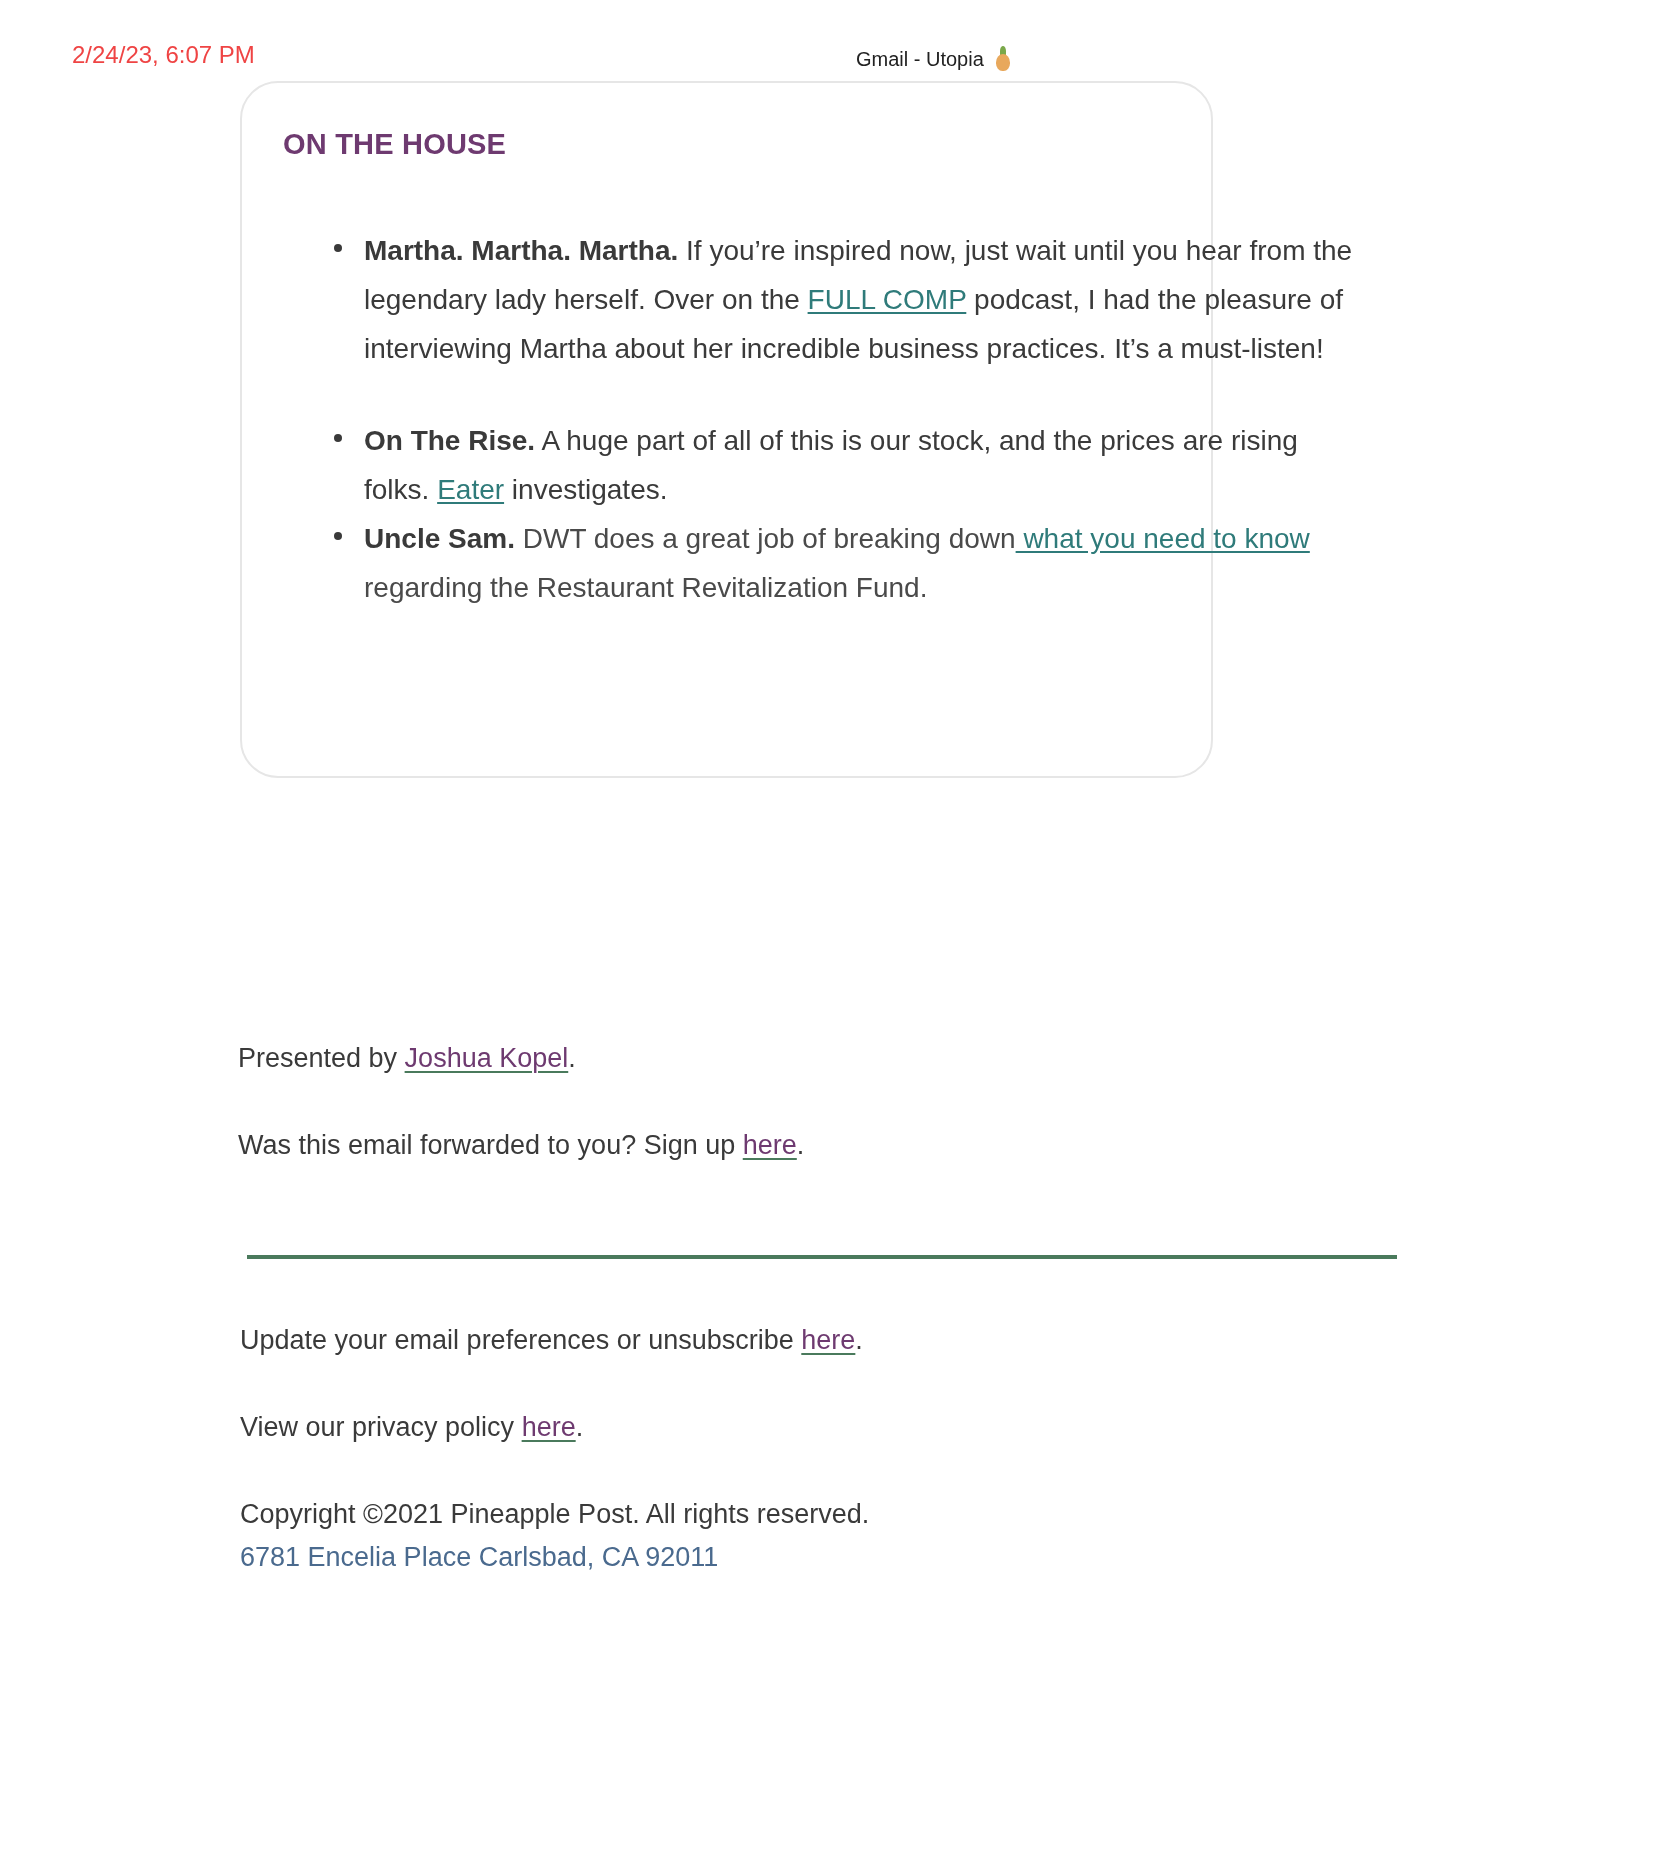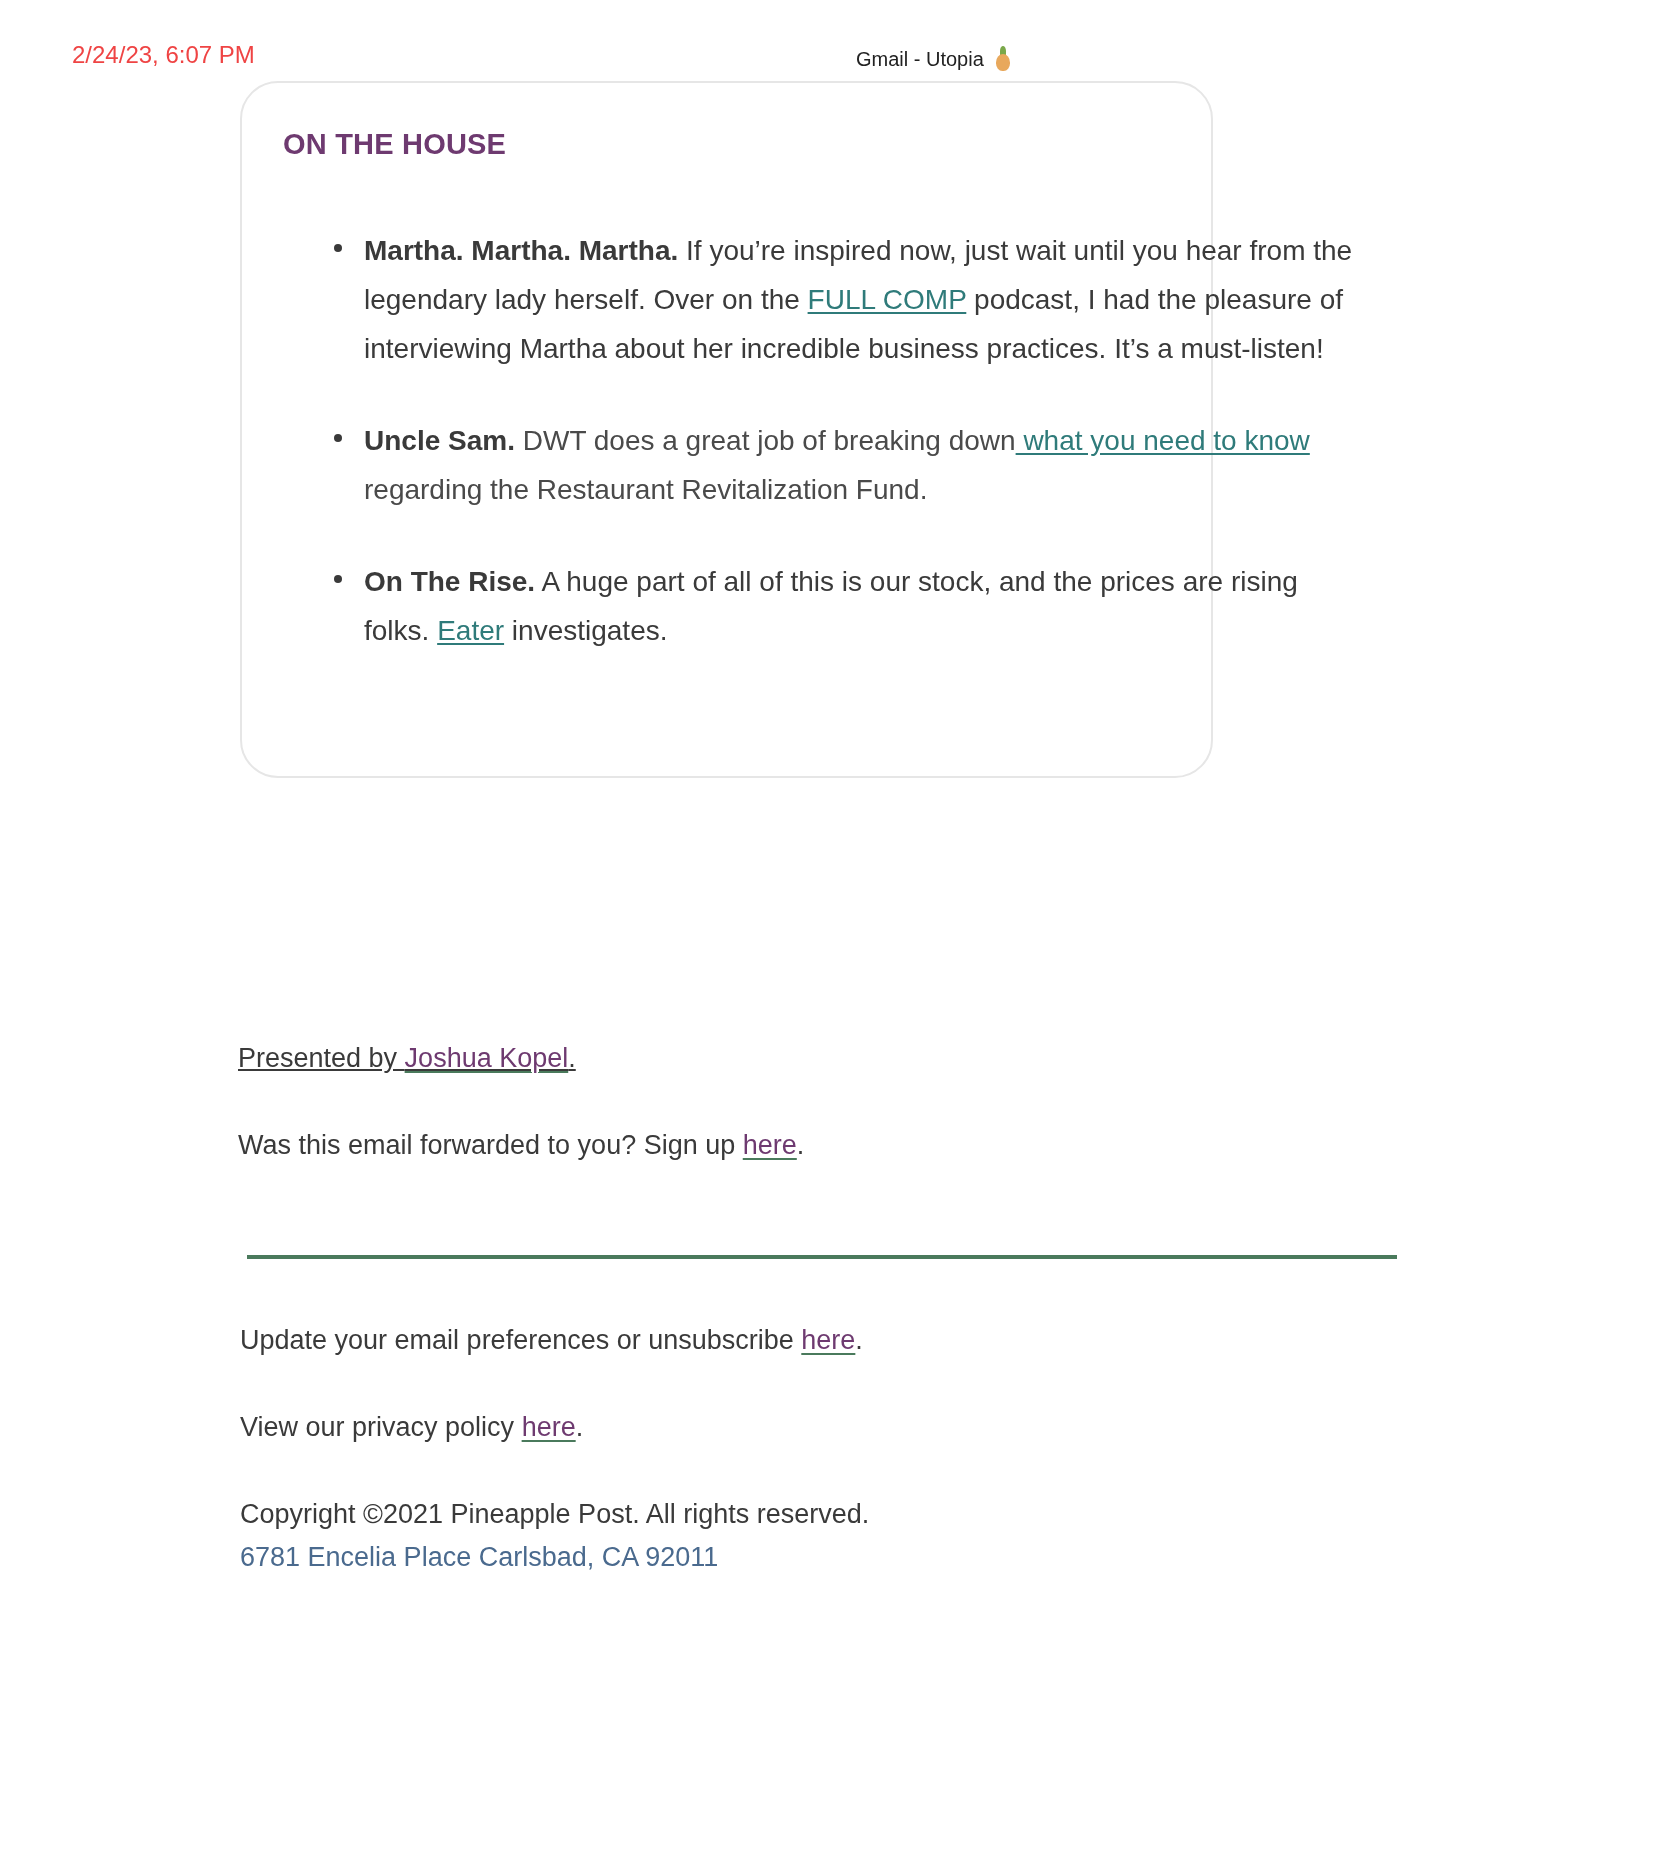--- a/index.html
+++ b/index.html
@@ -125,21 +125,21 @@
       text-decoration-thickness: 2px;
       text-underline-offset: 4px;
     }
     .footer-left {
       position: absolute;
       left: 238px;
       font-size: 27px;
       color: #3a3a3a;
       margin: 0;
     }
-    .presented-by { top: 1043px; text-decoration: underline; }
+    .presented-by { top: 1043px; }
     .forwarded { top: 1130px; }
     .divider {
       position: absolute;
       left: 247px;
       top: 1255px;
       width: 1150px;
       height: 4px;
       background: #4a7a5c;
     }
     .footer-center {
@@ -169,22 +169,22 @@
   <span class="pineapple-icon">
     <span class="leaf"></span>
     <span class="body"></span>
   </span>
 </div>
 
 <div class="card">
   <h2 class="section-heading">ON THE HOUSE</h2>
   <ul class="bullets">
     <li class="bullet-item item-0"><span class="lead">Martha. Martha. Martha.</span><span class="body-text"> If you’re inspired now, just wait until you hear from the legendary lady herself. Over on the </span><a class="teal-link" href="#">FULL COMP</a><span class="body-text"> podcast, I had the pleasure of interviewing Martha about her incredible business practices. It’s a must-listen!</span></li>
+    <li class="bullet-item item-2"><span class="lead">On The Rise.</span><span class="body-text"> A huge part of all of this is our stock, and the prices are rising folks. </span><a class="teal-link" href="#">Eater</a><span class="body-text"> investigates.</span></li>
     <li class="bullet-item item-1"><span class="lead">Uncle Sam.</span><span class="body-text"> DWT does a great job of breaking down</span><a class="teal-link" href="#"> what you need to know</a><span class="body-text"> regarding the Restaurant Revitalization Fund.</span></li>
-    <li class="bullet-item item-2"><span class="lead">On The Rise.</span><span class="body-text"> A huge part of all of this is our stock, and the prices are rising folks. </span><a class="teal-link" href="#">Eater</a><span class="body-text"> investigates.</span></li>
   </ul>
 </div>
 
 <p class="footer-left presented-by"><span>Presented by </span><a class="purple-link" href="#">Joshua Kopel</a><span>.</span></p>
 
 <p class="footer-left forwarded"><span>Was this email forwarded to you? Sign up </span><a class="purple-link" href="#">here</a><span>.</span></p>
 
 <div class="divider"></div>
 
 <p class="footer-center unsubscribe-line"><span>Update your email preferences or unsubscribe </span><a class="purple-link" href="#">here</a><span>.</span></p>

